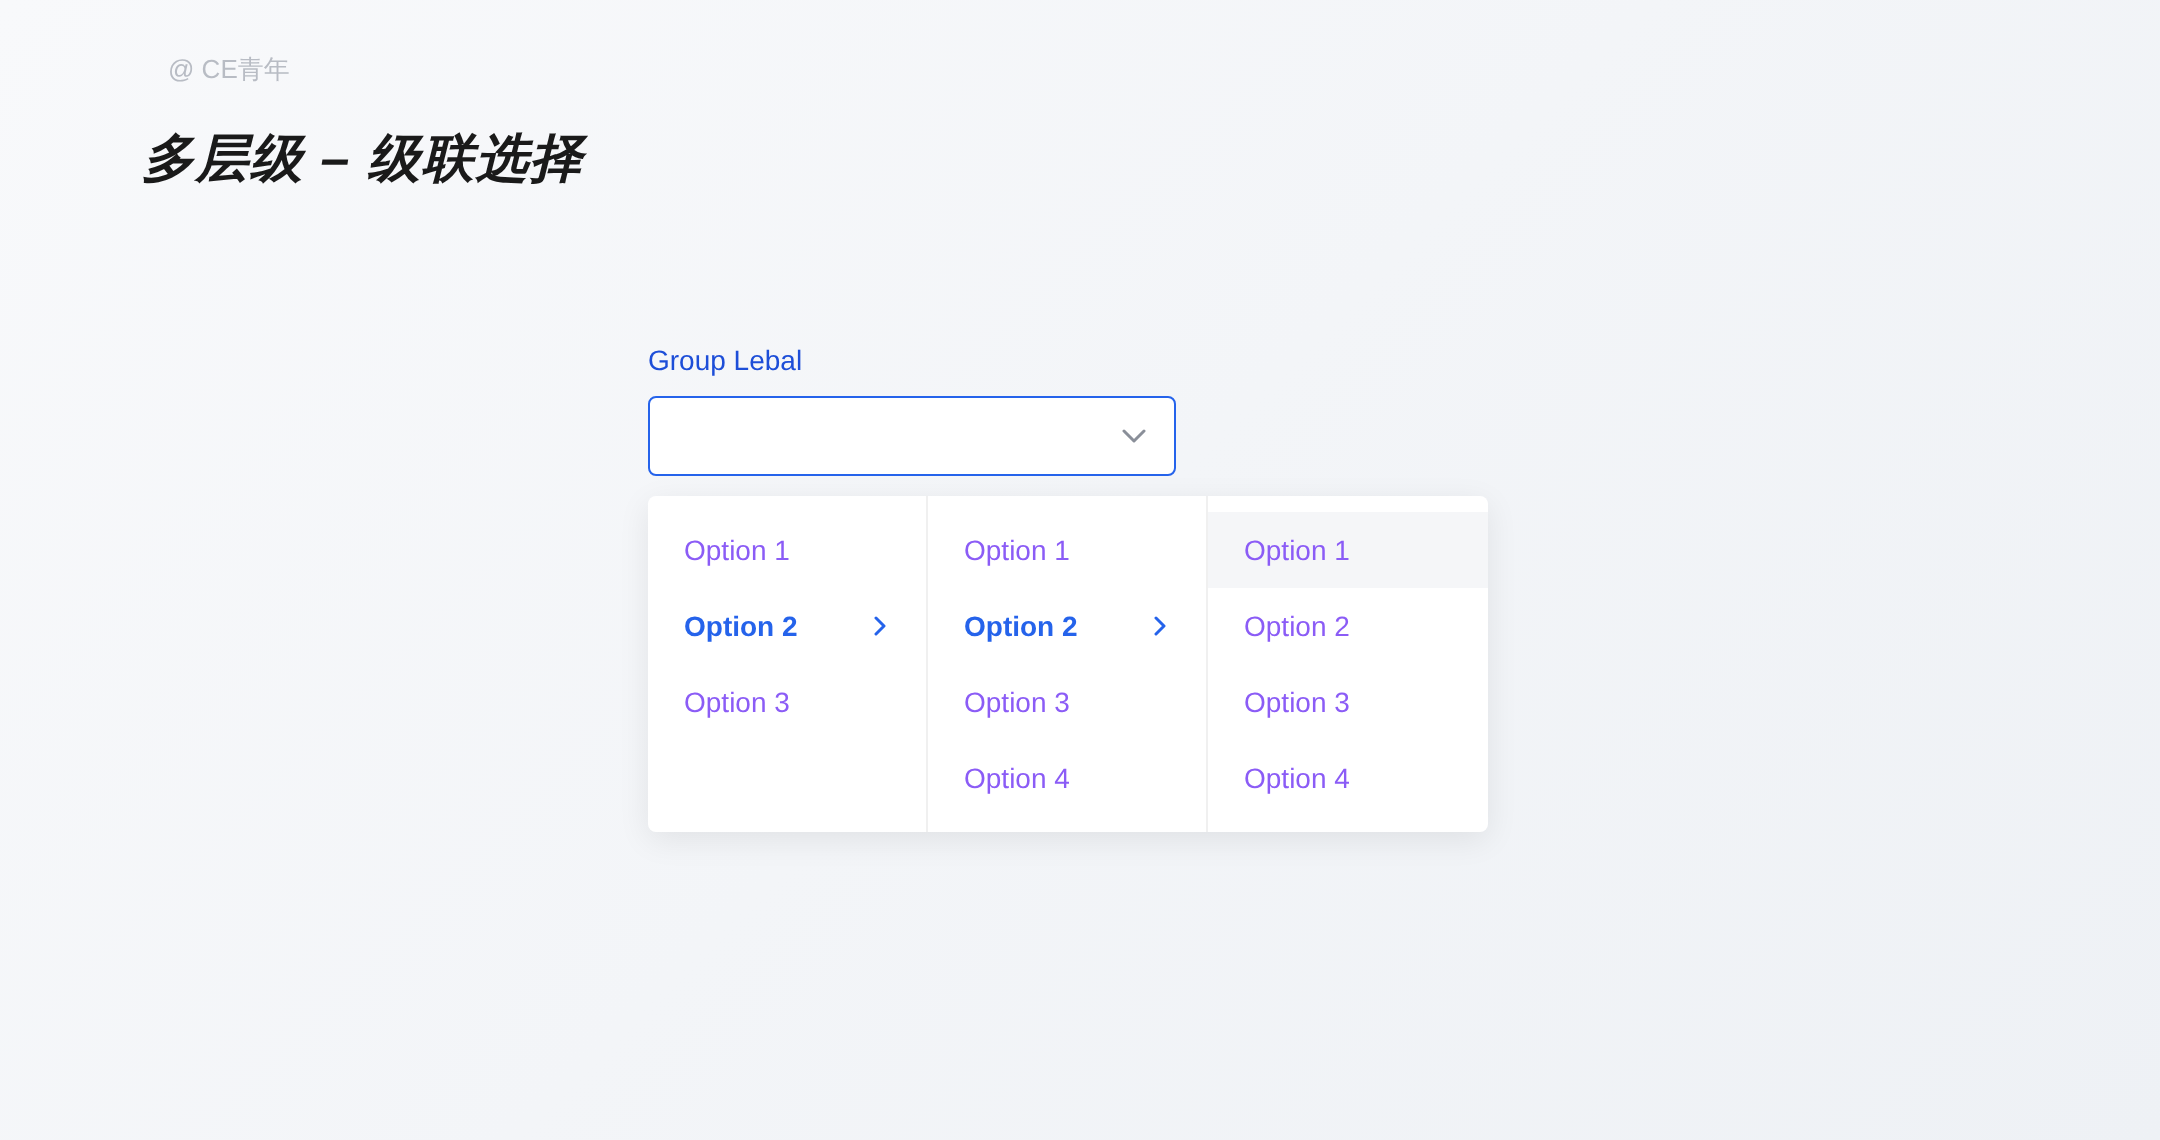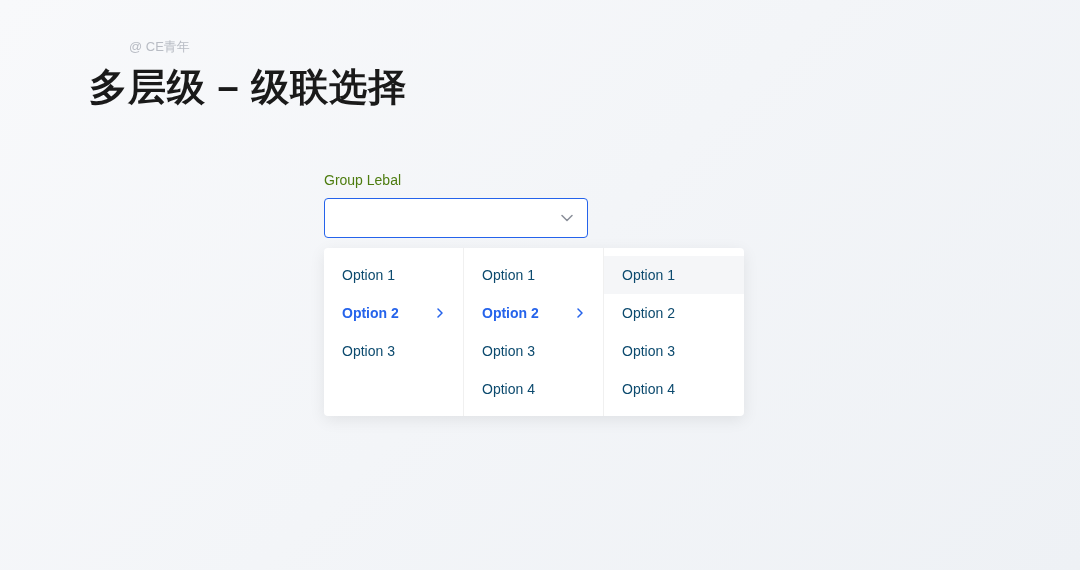--- a/index.html
+++ b/index.html
@@ -10,43 +10,43 @@
     body {
       font-family: -apple-system, BlinkMacSystemFont, "Segoe UI", "PingFang SC", "Microsoft YaHei", sans-serif;
       background: linear-gradient(135deg, #f8f9fb 0%, #f3f5f8 50%, #eef1f5 100%);
       width: 1080px;
       height: 570px;
       position: relative;
       overflow: hidden;
     }
     .credit {
       position: absolute;
-      top: 38px;
+      top: 26px;
       left: 84px;
       font-size: 13px;
       color: #b8bcc4;
-      margin-left: 45px;
     }
     .title {
       position: absolute;
       top: 62px;
-      left: 89px;
-      font-size: 38px;
+      left: 71px;
+      font-size: 26px;
       font-weight: 700;
+      font-style: italic;
       color: #1a1a1a;
       letter-spacing: 1px;
     }
     .form-area {
       position: absolute;
       top: 172px;
       left: 324px;
     }
     .label {
       font-size: 14px;
-      color: #4d7c0f;
+      color: #1d4ed8;
       margin-bottom: 10px;
     }
     .select-input {
       width: 264px;
       height: 40px;
       border: 1.5px solid #2563eb;
       border-radius: 4px;
       background: #fff;
       display: flex;
       align-items: center;
@@ -78,21 +78,21 @@
     .column:last-child {
       border-right: none;
     }
     .option {
       height: 38px;
       display: flex;
       align-items: center;
       justify-content: space-between;
       padding: 0 18px;
       font-size: 14px;
-      color: #0c4a6e;
+      color: #8b5cf6;
       cursor: pointer;
     }
     .option.selected {
       color: #2563eb;
       font-weight: 600;
     }
     .option.hovered {
       background: #f5f6f8;
     }
     .chevron-right {

